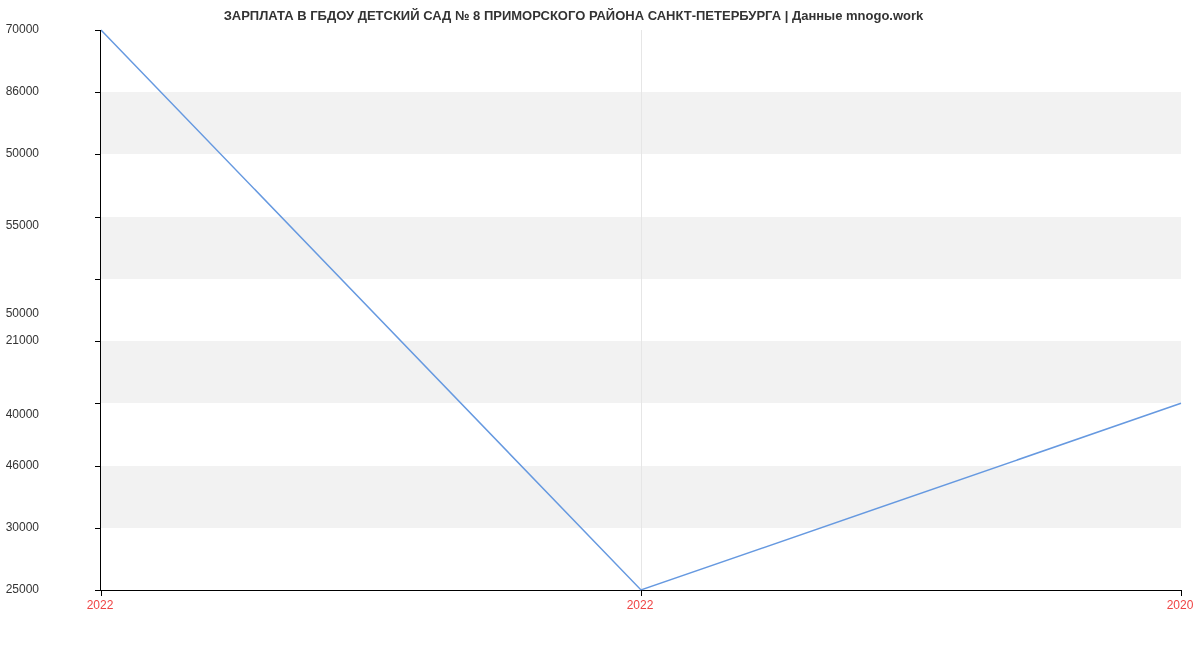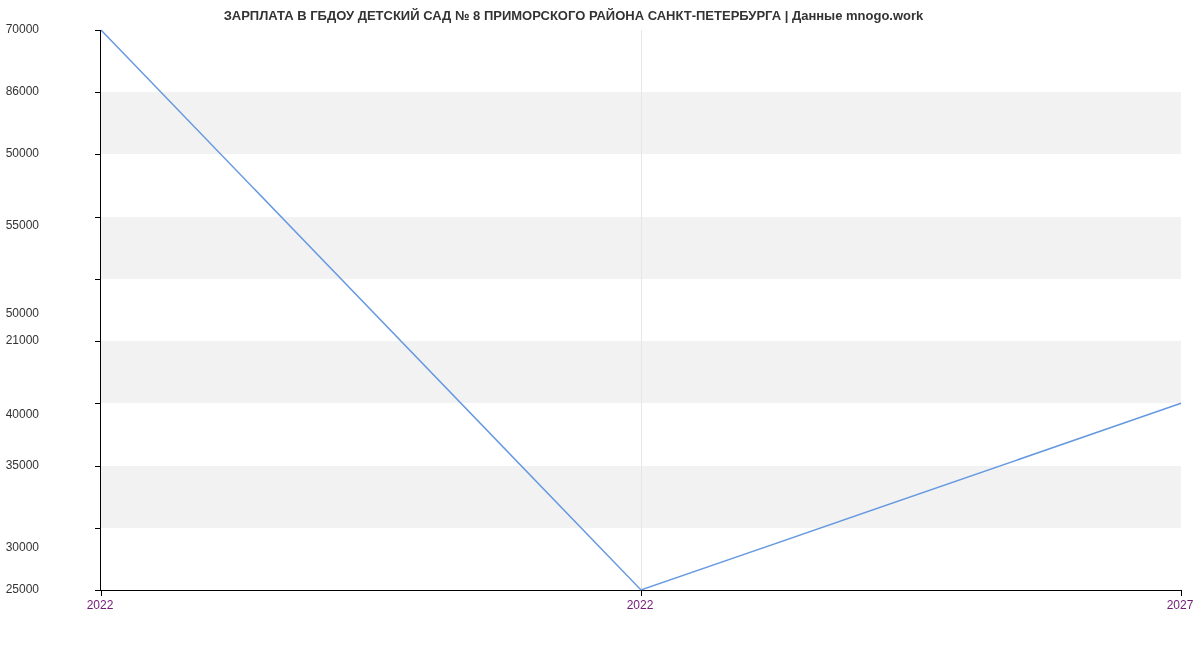--- a/index.html
+++ b/index.html
@@ -64,21 +64,21 @@
     right: 1108px;
     font-size: 12px;
     color: #333;
     text-align: center;
     white-space: nowrap;
   }
   .x-label {
     position: absolute;
     top: 598px;
     font-size: 12px;
-    color: #701a75;
+    color: #ef4444;
     text-align: center;
   }
   svg.line-layer {
     position: absolute;
     left: 0;
     top: 0;
     width: 100%;
     height: 100%;
     overflow: visible;
   }
@@ -107,25 +107,25 @@
       <div class="y-tick" style="top: 248.889px;"></div>
       <div class="y-tick" style="top: 186.667px;"></div>
       <div class="y-tick" style="top: 124.444px;"></div>
       <div class="y-tick" style="top: 62.2222px;"></div>
       <div class="y-tick" style="top: 0px;"></div>
       <div class="x-tick" style="left: 0px;"></div>
       <div class="x-tick" style="left: 540px;"></div>
       <div class="x-tick" style="left: 1080px;"></div>
     </div>
 <div class="y-label" style="top: 582px; margin-left: 28px;">25000</div>
-    <div class="y-label" style="top: 519.778px; margin-top: 20px;">30000</div>
-    <div class="y-label" style="top: 457.556px;">35000</div>
+    <div class="y-label" style="top: 519.778px;">30000</div>
+    <div class="y-label" style="top: 457.556px;">46000</div>
     <div class="y-label" style="top: 395.333px; margin-top: 12px;">40000</div>
     <div class="y-label" style="top: 333.111px;">21000</div>
     <div class="y-label" style="top: 270.889px; margin-top: 35px;">50000</div>
     <div class="y-label" style="top: 218px;">55000</div>
     <div class="y-label" style="top: 146.444px;">50000</div>
     <div class="y-label" style="top: 84.2222px;">86000</div>
     <div class="y-label" style="top: 22px;">70000</div>
     <div class="x-label" style="left: 80px; width: 40px;">2022</div>
     <div class="x-label" style="left: 620px; width: 40px;">2022</div>
-    <div class="x-label" style="left: 1160px; width: 40px;">2027</div>
+    <div class="x-label" style="left: 1160px; width: 40px;">2020</div>
   </div>
 
 </body></html>

